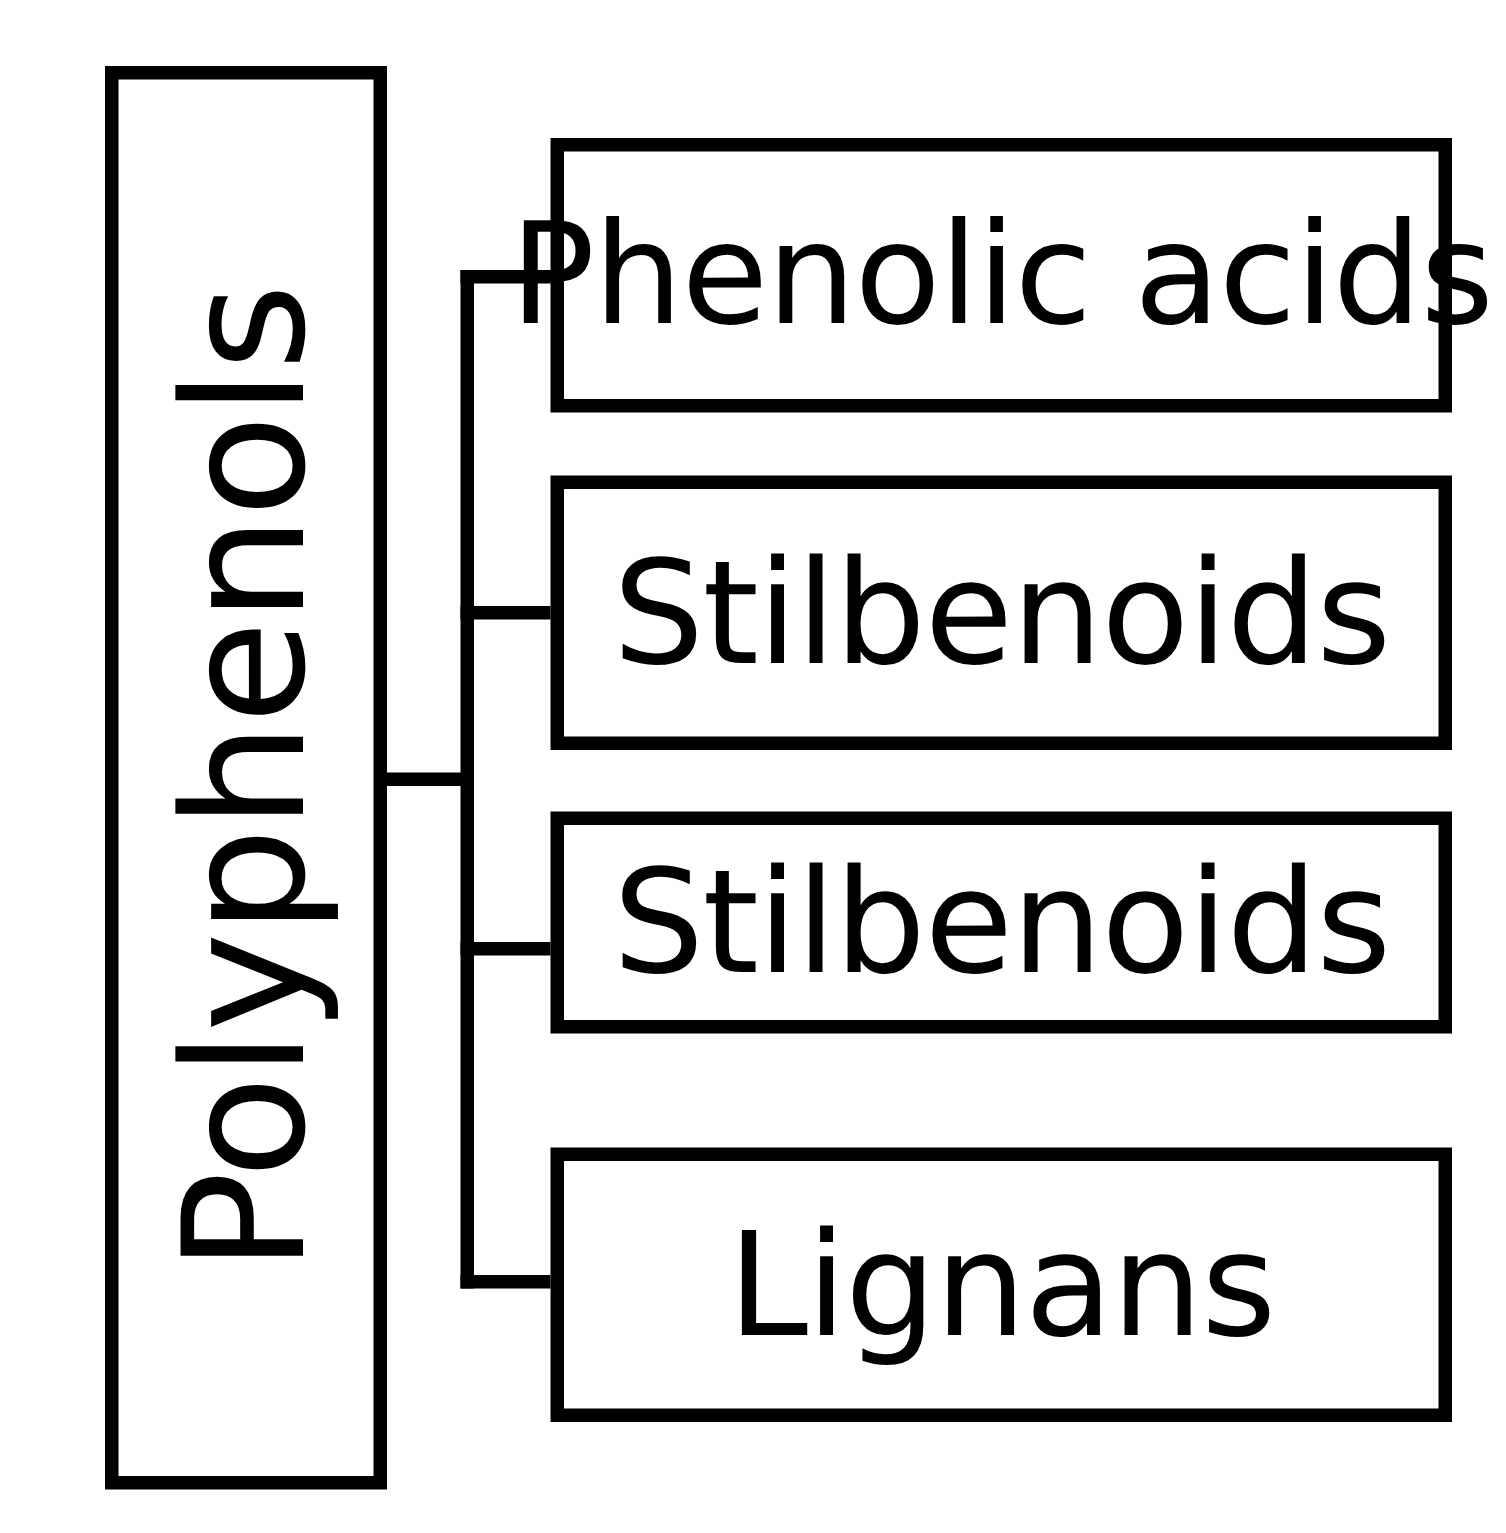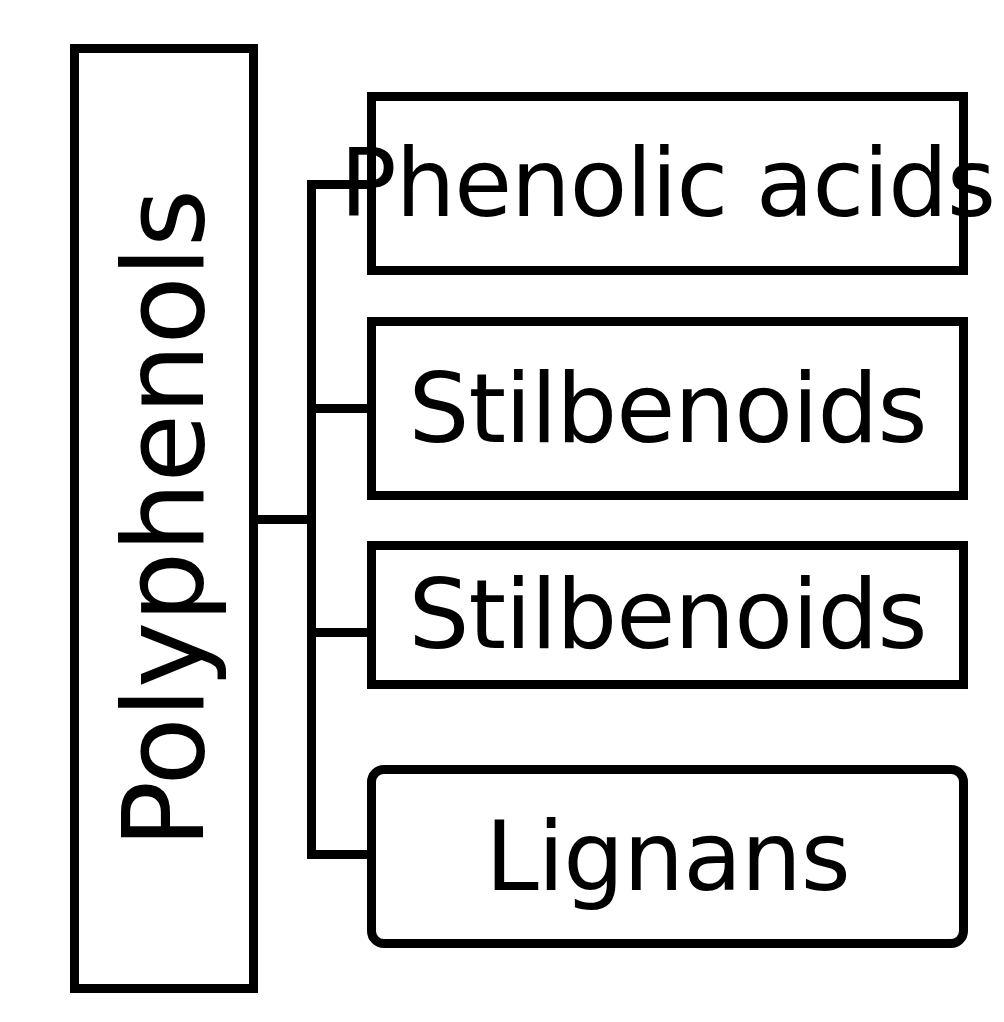--- a/index.html
+++ b/index.html
@@ -43,21 +43,21 @@
     color: #000000;
   }
   
   .child-node {
     left: 367px;
     width: 601px;
   }
   #child-node-0 { top: 92px;  height: 183px; }
   #child-node-1 { top: 317px; height: 183px; }
   #child-node-2 { top: 541px; height: 148px; }
-  #child-node-3 { top: 765px; height: 183px; border-radius: 17px; }
+  #child-node-3 { top: 765px; height: 183px; }
 
   .child-label {
     white-space: nowrap;
     font-size: 96px;
     line-height: 1;
     letter-spacing: -1px;
     color: #000000;
   }
   #child-node-0 .child-label { font-size: 94px; }
 

